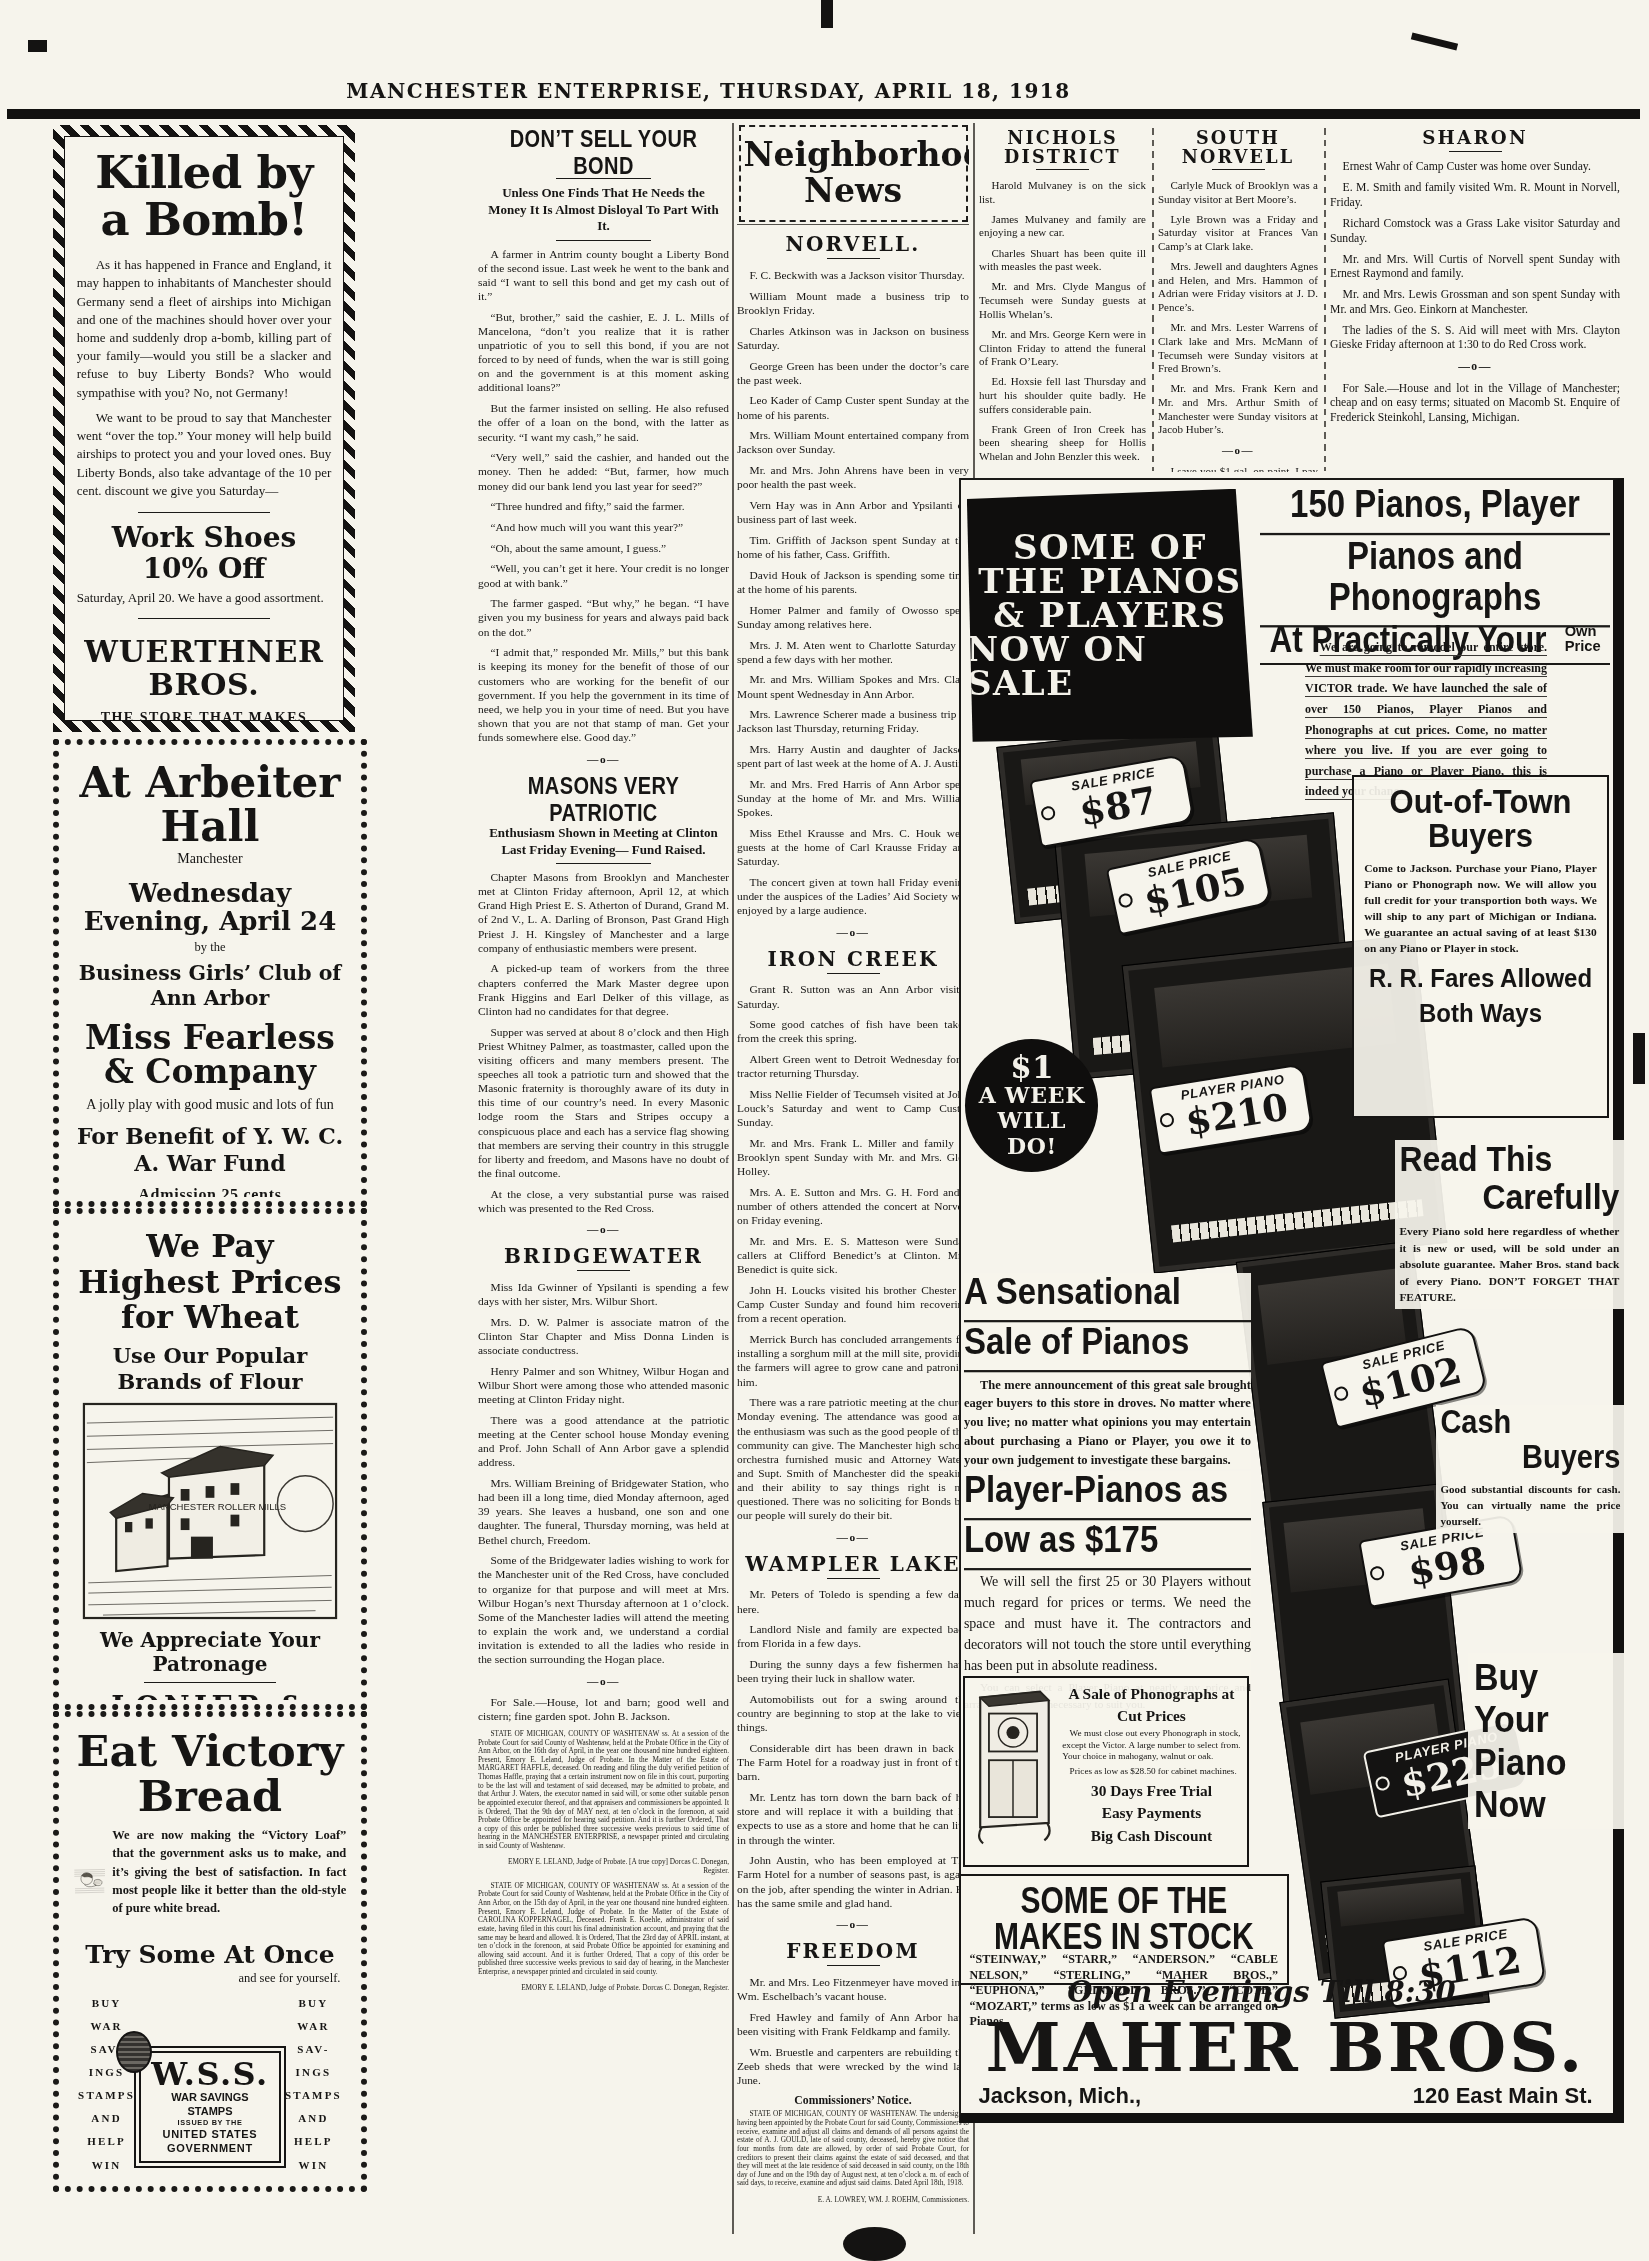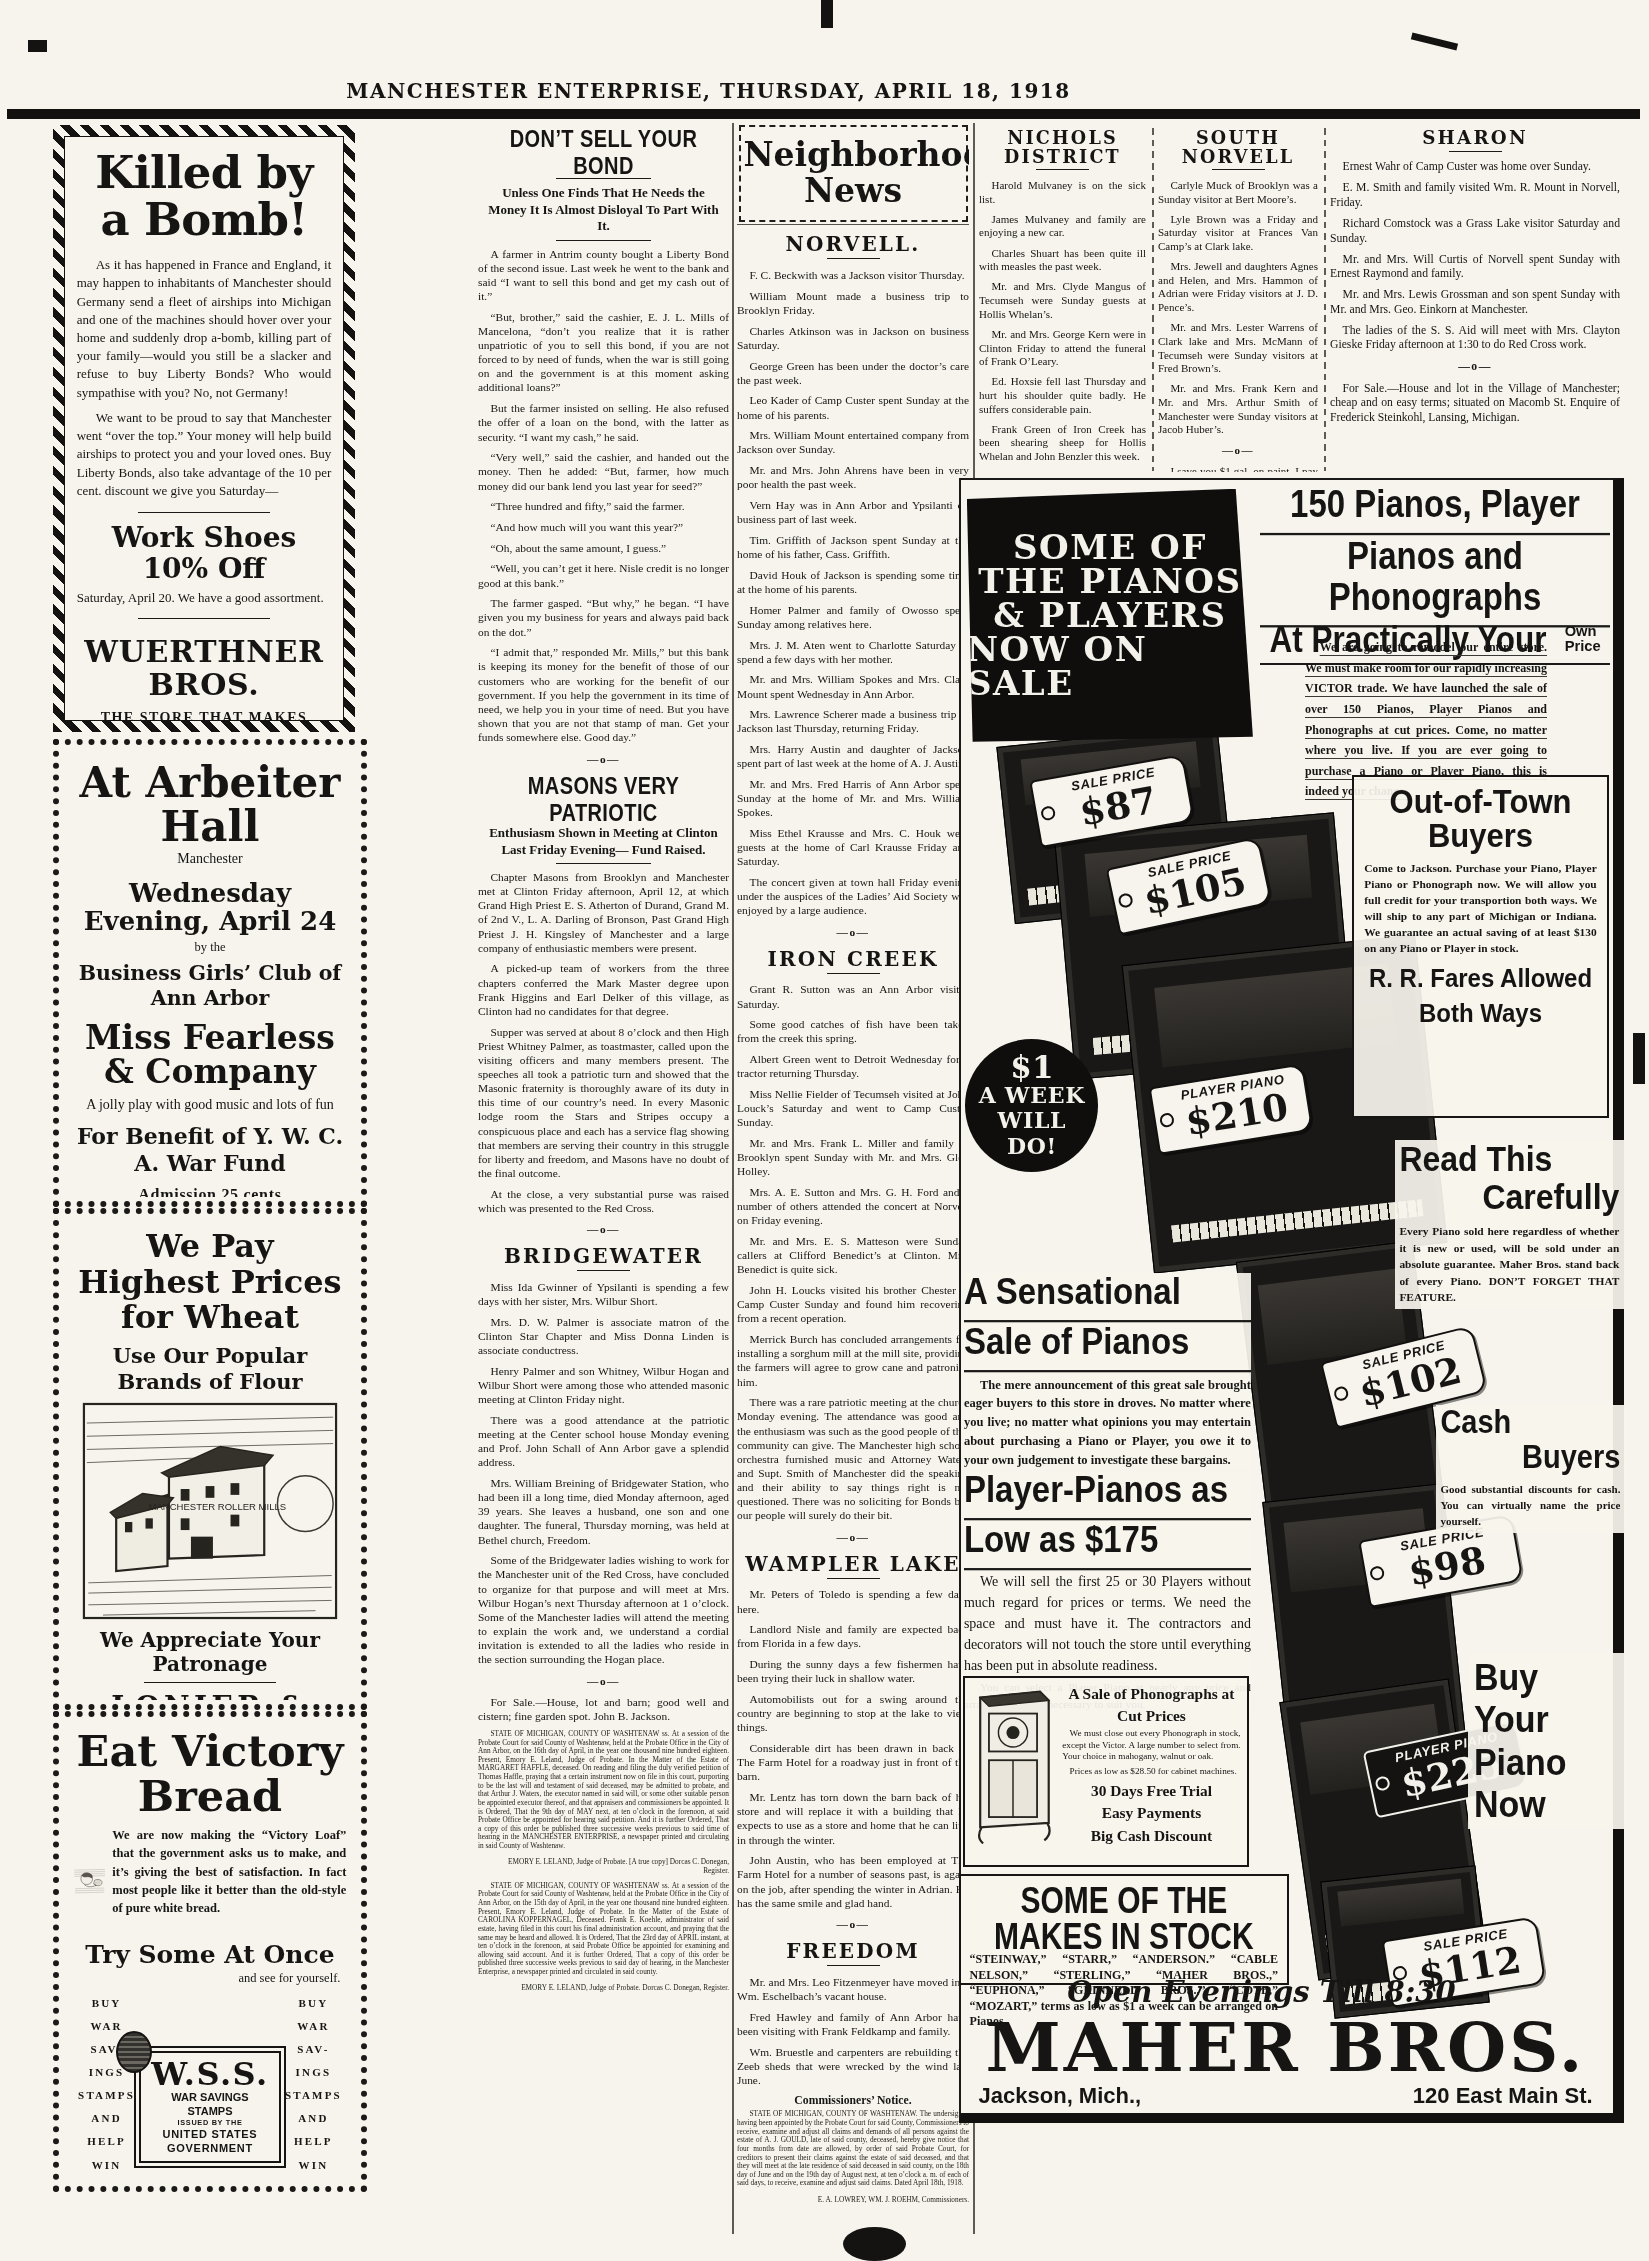--- a/index.html
+++ b/index.html
@@ -288,21 +288,21 @@
     <div class="subhead">Unless One Finds That He Needs the Money It Is Almost Disloyal To Part With It.</div>
     <div class="sub-rule"></div>
     <div>
         <p class="para">A farmer in Antrim county bought a Liberty Bond of the second issue. Last week he went to the bank and said “I want to sell this bond and get my cash out of it.”</p>
         <p class="para">“But, brother,” said the cashier, E. J. L. Mills of Mancelona, “don’t you realize that it is rather unpatriotic of you to sell this bond, if you are not forced to by need of funds, when the war is still going on and the government is at this moment asking additional loans?”</p>
         <p class="para">But the farmer insisted on selling. He also refused the offer of a loan on the bond, with the latter as security.  “I want my cash,” he said.</p>
         <p class="para">“Very well,” said the cashier, and handed out the money.  Then he added: “But, farmer, how much money did our bank lend you last year for seed?”</p>
         <p class="para">“Three hundred and fifty,” said the farmer.</p>
         <p class="para">“And how much will you want this year?”</p>
         <p class="para">“Oh, about the same amount, I guess.”</p>
-        <p class="para">“Well, you can’t get it here. Nisle credit is no longer good at this bank.”</p>
+        <p class="para">“Well, you can’t get it here. Your credit is no longer good at with bank.”</p>
         <p class="para">The farmer gasped.  “But why,” he began.  “I have given you my business for years and always paid back on the dot.”</p>
         <p class="para">“I admit that,” responded Mr. Mills,” but this bank is keeping its money for the benefit of those of our customers who are working for the benefit of our government.  If you help the government in its time of need, we help you in your time of need.  But you have shown that you are not that stamp of man.  Get your funds somewhere else.  Good day.”</p>
       </div>
     <div class="sep-line">—o—</div>
     <div class="gothic-head">MASONS VERY PATRIOTIC</div>
     <div class="subhead">Enthusiasm Shown in Meeting at Clinton Last Friday Evening— Fund Raised.</div>
     <div class="sub-rule"></div>
     <div>
         <p class="para">Chapter Masons from Brooklyn and Manchester met at Clinton Friday afternoon, April 12, at which Grand High Priest E. S. Atherton of Durand, Grand M. of 2nd V., L. A. Darling of Bronson, Past Grand High Priest J. H. Kingsley of Manchester and a large company of enthusiastic members were present.</p>
         <p class="para">A picked-up team of workers from the three chapters conferred the Mark Master degree upon Frank Higgins and Earl Delker of this village, as Clinton had no candidates for that degree.</p>

